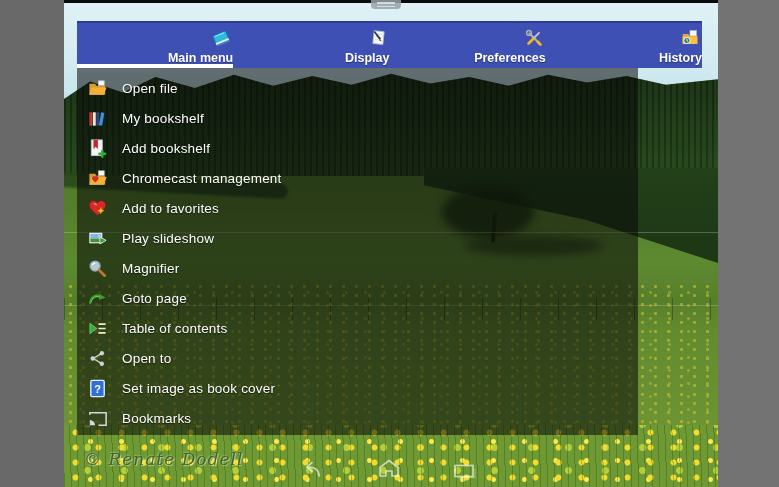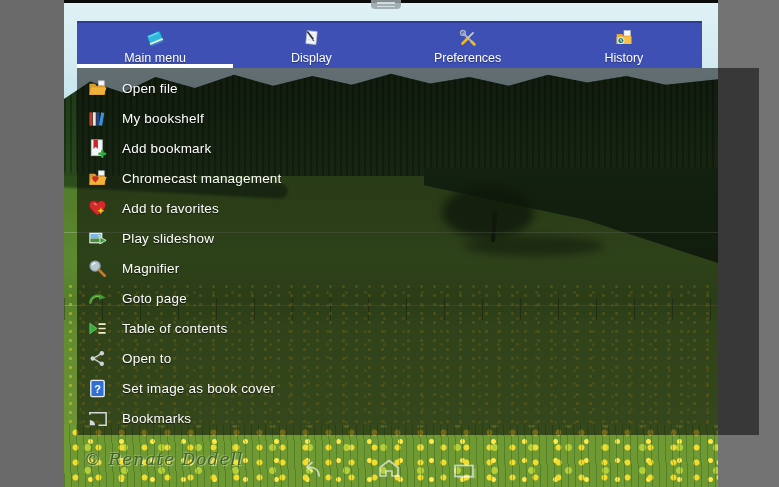--- a/index.html
+++ b/index.html
@@ -57,28 +57,28 @@
 
   
   .pull-handle{position:absolute;left:371px;top:0;width:30px;height:9px;background:rgba(150,162,168,.85);
     border-radius:0 0 4px 4px;}
   .pull-handle i{display:block;height:1.5px;background:rgba(225,235,238,.8);margin:2px 6px 0 6px;}
 
   
   .tabbar{position:absolute;left:77px;top:21px;width:625px;height:47px;
     background:var(--tab-bar,#3e50b4);border-top:2px solid var(--tab-bar-top,#2b3b97);
     display:flex;}
-  .tab{position:relative;flex:1 1 0;display:flex;flex-direction:column;align-items:center;justify-content:flex-start;
-    padding-top:4px;cursor:pointer;}
+  .tab{position:relative;flex:1 1 0;display:flex;flex-direction:column;align-items:flex-end;justify-content:flex-start;
+    padding-top:4px;cursor:pointer;font-weight:bold;}
   .tab .ticon{width:24px;height:22px;display:flex;align-items:center;justify-content:center;}
   .tab .tlabel{color:#fff;font-size:12.5px;line-height:1;margin-top:3px;text-shadow:0 1px 1px rgba(0,0,0,.4);}
   .tab .underline{position:absolute;left:0;right:0;bottom:0;height:4px;background:var(--underline,#ffffff);}
 
   
-  .panel{position:absolute;left:77px;top:68px;width:682px;height:367px;
+  .panel{position:absolute;left:77px;top:68px;width:561px;height:367px;
     background:var(--panel-overlay,rgba(8,8,8,0.55));
     display:flex;flex-direction:column;padding:6px 0 2px 0;}
   .mrow{flex:1 1 0;display:flex;align-items:center;padding-left:9px;cursor:pointer;}
   .micon{width:23px;height:23px;display:flex;align-items:center;justify-content:center;flex:0 0 23px;}
   .mlabel{color:#fff;font-size:13.5px;margin-left:13px;text-shadow:0 1px 1px rgba(0,0,0,.65);letter-spacing:.2px;}
 
   
   .watermark{position:absolute;left:84px;top:449px;
     font-family:"DejaVu Serif","Liberation Serif",serif;font-style:italic;font-weight:normal;
     font-size:17px;letter-spacing:1px;color:rgba(58,92,30,.9);
@@ -203,21 +203,21 @@
     </div>
 
     <div class="mrow">
       <span class="micon">
         <svg width="23" height="23" viewBox="0 0 24 24">
           <rect x="5.5" y="3" width="11.5" height="16.5" fill="#f2f4f6" stroke="#bfc6cc" stroke-width="0.8"></rect>
           <path d="M7.8 3 h4.6 v9.5 l-2.3 -2.3 -2.3 2.3 z" fill="#cc2424"></path>
           <path d="M17 14.5 v6 M14 17.5 h6" stroke="#2fae3f" stroke-width="2.6" stroke-linecap="round"></path>
         </svg>
       </span>
-      <span class="mlabel">Add bookmark</span>
+      <span class="mlabel">Add bookshelf</span>
     </div>
 
     <div class="mrow">
       <span class="micon">
         <svg width="23" height="23" viewBox="0 0 24 24">
           <rect x="13" y="4" width="6" height="5" fill="#f5f7f9" stroke="#c2c8ce" stroke-width="0.7"></rect>
           <path d="M3.5 7 h6 l1.5 2 h9 v9.5 h-16.5 z" fill="#d79a2e"></path>
           <path d="M5.5 10.5 h16 l-3 8 h-15 z" fill="#f2b23a"></path>
           <path d="M7.3 13.2 c-1.8 -2 0.6 -4.4 2.4 -2.8 c1.8 -1.6 4.2 0.8 2.4 2.8 l-2.4 2.6 z" fill="#d42a2a" stroke="#9c1515" stroke-width="0.5"></path>
         </svg>

